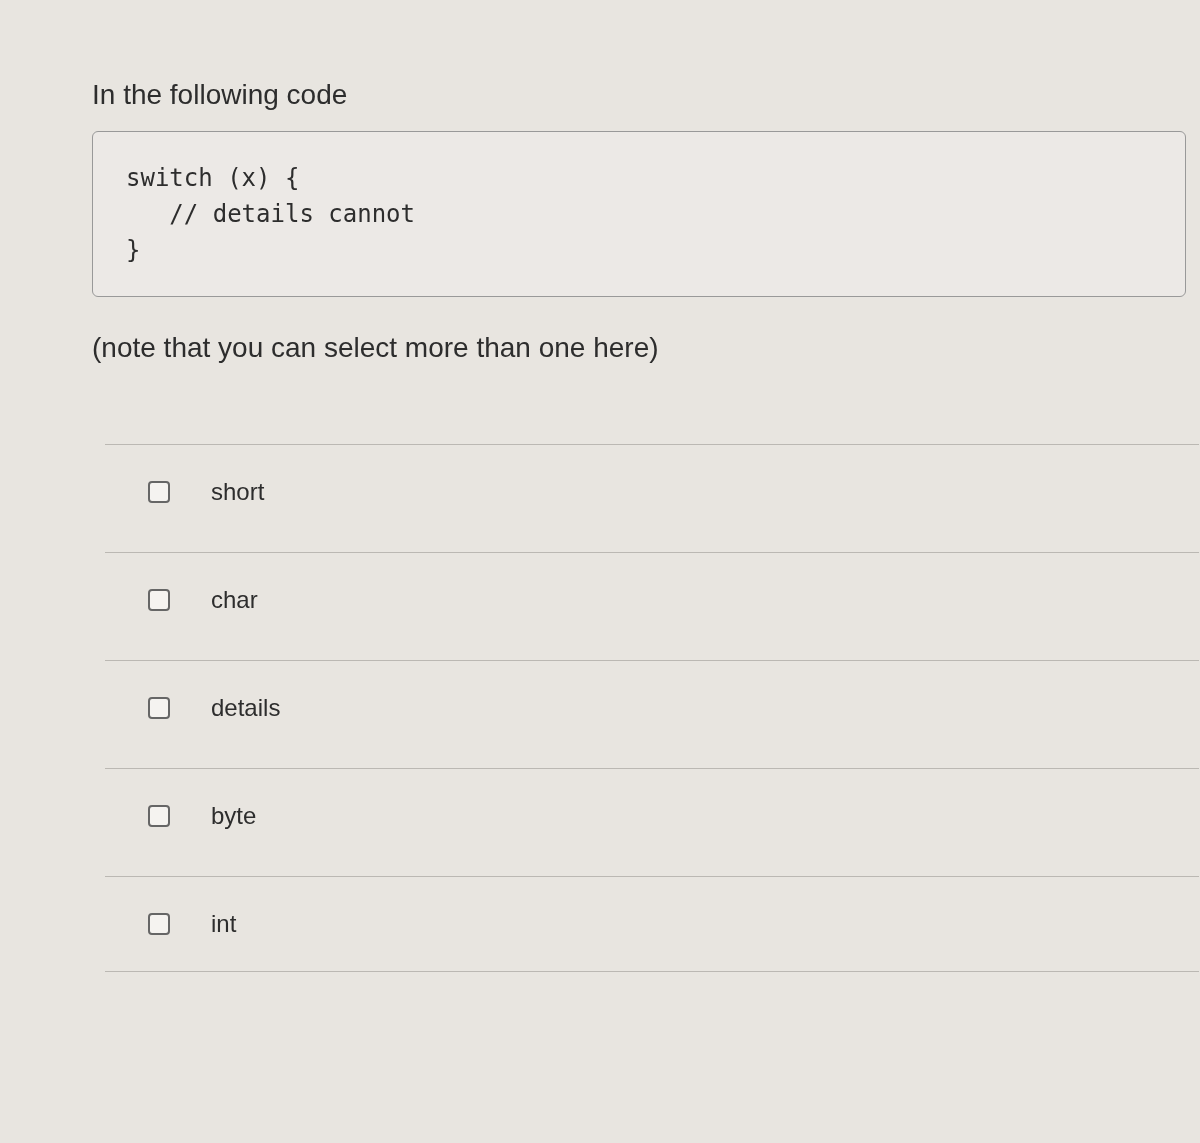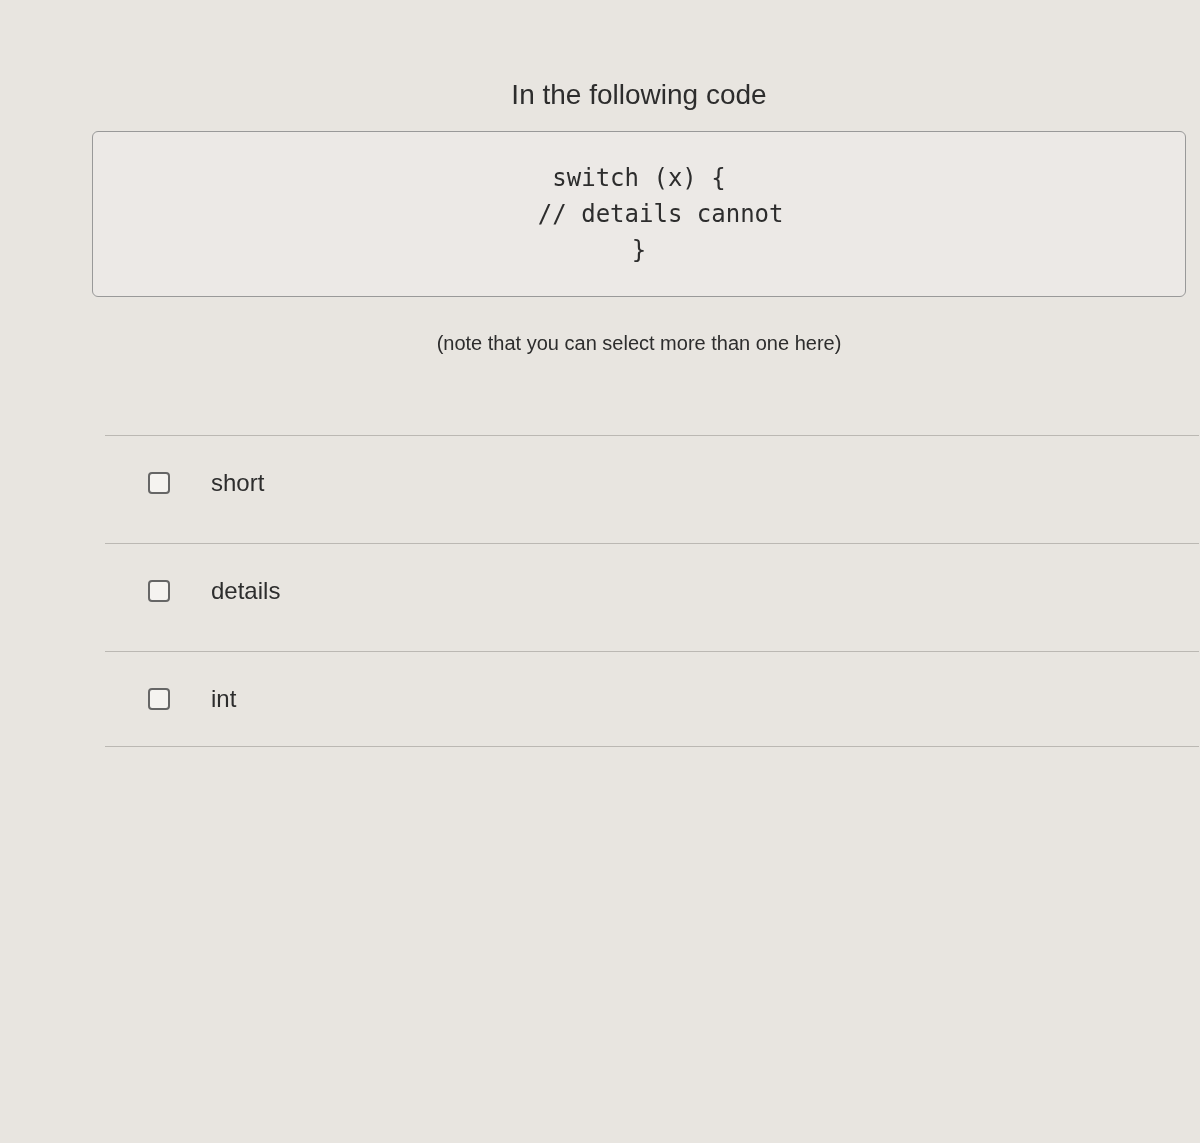--- a/index.html
+++ b/index.html
@@ -1,19 +1,18 @@
 <!DOCTYPE html>
 <html><head>
   <meta charset="utf-8">
   <style>
     * {
       margin: 13px;
       padding: 0;
       box-sizing: border-box;
-      text-align: center;
     }
     body {
       background: #e8e5e0;
       font-family: 'Segoe UI', Arial, sans-serif;
       padding: 40px;
       width: 1200px;
       height: 1143px;
       color: #333;
     }
     .question-container {
@@ -43,21 +42,21 @@
       font-size: 28px;
       color: #2d2d2d;
       margin-bottom: 25px;
       font-weight: 400;
       line-height: 1.5;
     }
     .question-text .underline {
       text-decoration: underline;
     }
     .question-note {
-      font-size: 20px;
+      font-size: 28px;
       color: #2d2d2d;
       margin-bottom: 80px;
       font-weight: 400;
     }
     .options-container {
       width: 100%;
     }
     .option-row {
       display: flex;
       align-items: center;
@@ -98,20 +97,28 @@
 
   <div class="question-note">(note that you can select more than one here)</div>
 
   <div class="options-container">
     <div class="option-row">
       <div class="checkbox"></div>
       <span class="option-label">short</span>
     </div>
     <div class="option-row">
       <div class="checkbox"></div>
+      <span class="option-label">char</span>
+    </div>
+    <div class="option-row">
+      <div class="checkbox"></div>
       <span class="option-label">details</span>
+    </div>
+    <div class="option-row">
+      <div class="checkbox"></div>
+      <span class="option-label">byte</span>
     </div>
     <div class="option-row">
       <div class="checkbox"></div>
       <span class="option-label">int</span>
     </div>
   </div>
 </div>
 
 </body></html>

